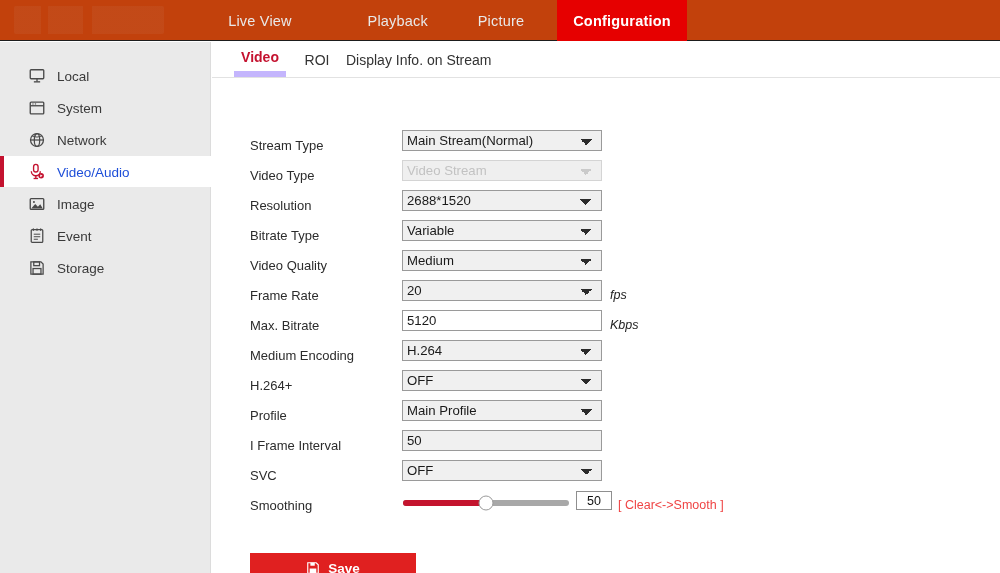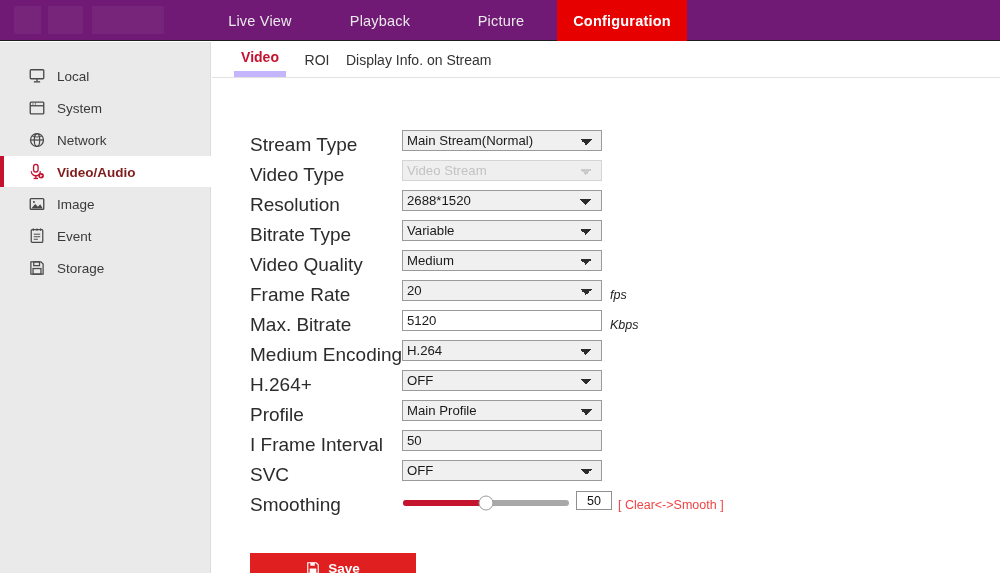--- a/index.html
+++ b/index.html
@@ -8,21 +8,21 @@
     width: 1000px; height: 573px;
     overflow: hidden;
     background: #ffffff;
     font-family: "Liberation Sans", sans-serif;
   }
 
   
   #topbar {
     position: absolute; left: 0; top: 0;
     width: 1000px; height: 41px;
-    background: #701a75;
+    background: #c2410c;
     border-bottom: 1px solid #1d1d1d;
   }
   #logo {
     position: absolute; left: 14px; top: 6px;
     width: 150px; height: 28px;
     opacity: 0.06;
     background: linear-gradient(90deg, #cfcfcf 0 18%, transparent 18% 23%, #cfcfcf 23% 46%, transparent 46% 52%, #cfcfcf 52% 100%);
     border-radius: 2px;
   }
   .navtab {
@@ -33,21 +33,21 @@
     letter-spacing: .2px;
     cursor: pointer;
     white-space: nowrap;
   }
   .navtab.active {
     background: #e60000;
     color: #ffffff;
     font-weight: bold;
   }
   #nav-live     { left: 212px; width: 96px; }
-  #nav-playback { left: 332px; width: 96px; }
+  #nav-playback { left: 332px; width: 96px; justify-content: flex-end; }
   #nav-picture  { left: 455px; width: 92px; }
   #nav-config   { left: 557px; width: 130px; }
 
   
   #sidebar {
     position: absolute; left: 0; top: 42px;
     width: 211px; height: 531px;
     background: #eaeaea;
     border-right: 1px solid #dcdcdc;
   }
@@ -65,22 +65,22 @@
     width: 18px; height: 18px;
     display: block;
   }
   .side-item .side-lbl {
     position: absolute; left: 57px;
     top: 50%; transform: translateY(-50%);
     white-space: nowrap;
   }
   .side-item.active {
     background: #ffffff;
-    color: #7f1d1d;
-    font-weight: bold;
+    color: #1d4ed8;
+    font-weight: normal;
   }
   .side-item.active::before {
     content: "";
     position: absolute; left: 0; top: 0;
     width: 4px; height: 31px;
     background: #c4122f;
   }
 
   
   #content {
@@ -112,21 +112,21 @@
 
   
   #form { position: absolute; left: 0; top: 36px; width: 788px; }
   .row {
     position: absolute; left: 0;
     width: 788px; height: 30px;
   }
   .lbl {
     position: absolute; left: 38px; top: 50%;
     transform: translateY(-50%);
-    font-size: 19px; color: #2c2c2c;
+    font-size: 13px; color: #2c2c2c;
     white-space: nowrap;
   }
   .ctrl {
     position: absolute; left: 190px; top: 0;
     width: 200px; height: 21px;
   }
   select.ctrl, input.ctrl {
     font-family: "Liberation Sans", sans-serif;
     font-size: 13.2px;
     color: #1a1a1a;

